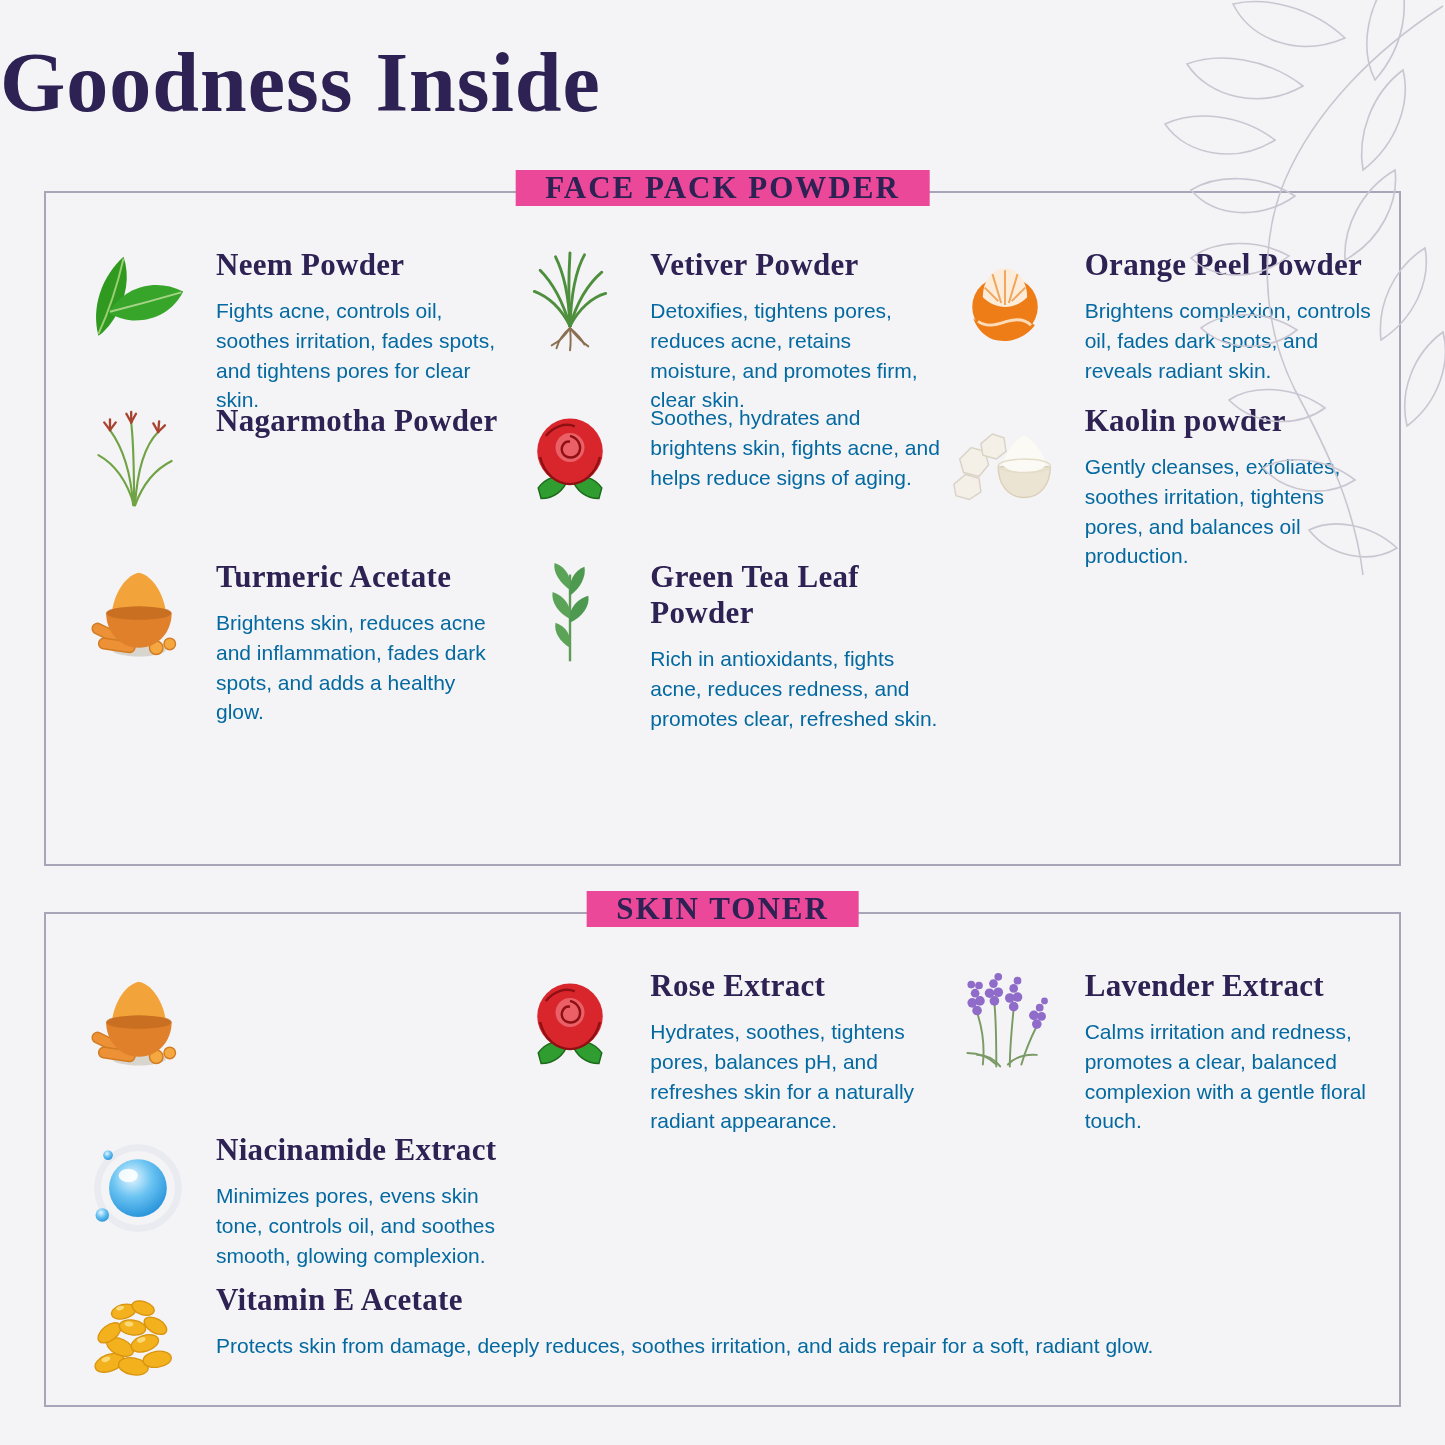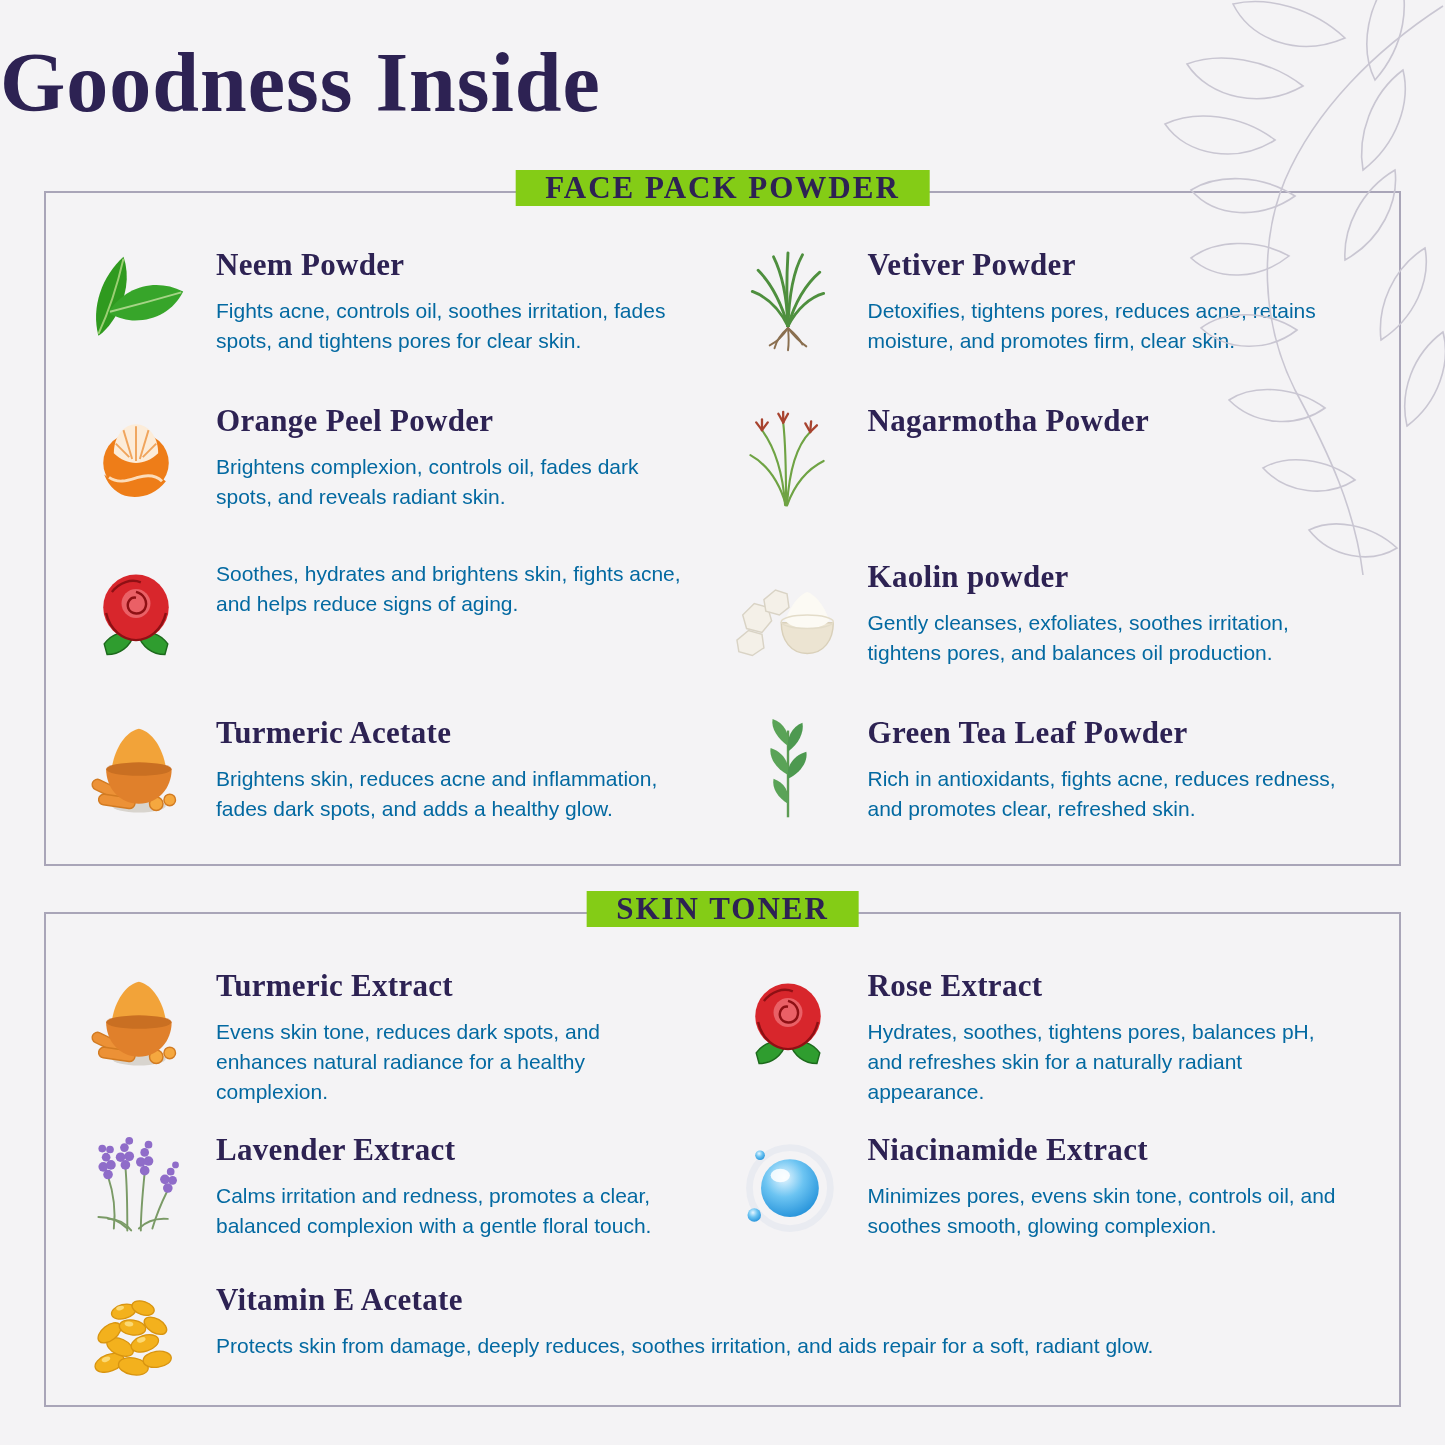--- a/index.html
+++ b/index.html
@@ -36,33 +36,33 @@
     border:2px solid #a9a5b8;
     background:#f4f3f5;
     z-index:1;
   }
   .section-box.face-pack { margin-top:60px; height:675px; }
   .section-box.skin-toner { margin-top:46px; height:495px; }
 
   .section-label {
     position:absolute;
     top:-23px; left:50%; transform:translateX(-50%);
-    background:#84cc16;
+    background:#ec4899;
     padding:0 30px;
     font-family:"Liberation Serif", serif;
     font-weight:600;
     font-size:31px;
     letter-spacing:2px;
     color:#2d2253;
     white-space:nowrap;
   }
 
   .items-grid {
     display:grid;
-    grid-template-columns:1fr 1fr;
+    grid-template-columns:1fr 1fr 1fr;
     padding:50px 24px 0 26px;
   }
   .face-pack .items-grid { grid-auto-rows:156px; }
   .skin-toner .items-grid { grid-template-rows:164px 150px auto; }
 
   .item { display:flex; align-items:flex-start; }
   .item-icon {
     width:128px; height:122px; flex:0 0 128px;
     display:flex; align-items:center; justify-content:center;
   }
@@ -295,24 +295,20 @@
             <g fill="#ec9136" stroke="#d27b22" stroke-width="1.5">
               <rect x="8" y="68" width="36" height="11" rx="5.5" transform="rotate(26 26 74)"></rect>
               <rect x="16" y="80" width="38" height="11" rx="5.5" transform="rotate(8 35 86)"></rect>
             </g>
             <circle cx="76" cy="88" r="7" fill="#f5a83f" stroke="#d27b22" stroke-width="1.5"></circle>
             <circle cx="90" cy="84" r="6" fill="#f5a83f" stroke="#d27b22" stroke-width="1.5"></circle>
             <path d="M30 50 C34 26 47 12 58 10 C69 12 82 26 86 50 C78 56 68 58 58 58 C48 58 38 56 30 50 Z" fill="#f2a339"></path>
             <path d="M24 52 C24 72 38 88 58 88 C78 88 92 72 92 52 Z" fill="#e0802b"></path>
             <ellipse cx="58" cy="52" rx="34" ry="7" fill="#c96f22"></ellipse>
           </svg>
-        </div>
-        <div class="item-body">
-          <div class="item-title">Turmeric Extract</div>
-          <div class="item-desc">Evens skin tone, reduces dark spots, and enhances natural radiance for a healthy complexion.</div>
         </div>
       </div>
 
       <div class="item">
         <div class="item-icon">
           <svg viewBox="0 0 110 110">
             <path d="M22 84 C30 73 43 69 53 74 C49 87 38 95 25 95 Z" fill="#2f9d2f" stroke="#1c691c" stroke-width="1.5"></path>
             <path d="M88 84 C80 73 67 69 57 74 C61 87 72 95 85 95 Z" fill="#2f9d2f" stroke="#1c691c" stroke-width="1.5"></path>
             <circle cx="55" cy="46" r="34" fill="#d8262c"></circle>
             <path d="M24 52 C28 70 42 80 55 80 C68 80 82 70 86 52" fill="none" stroke="#8e1014" stroke-width="2.5"></path>

